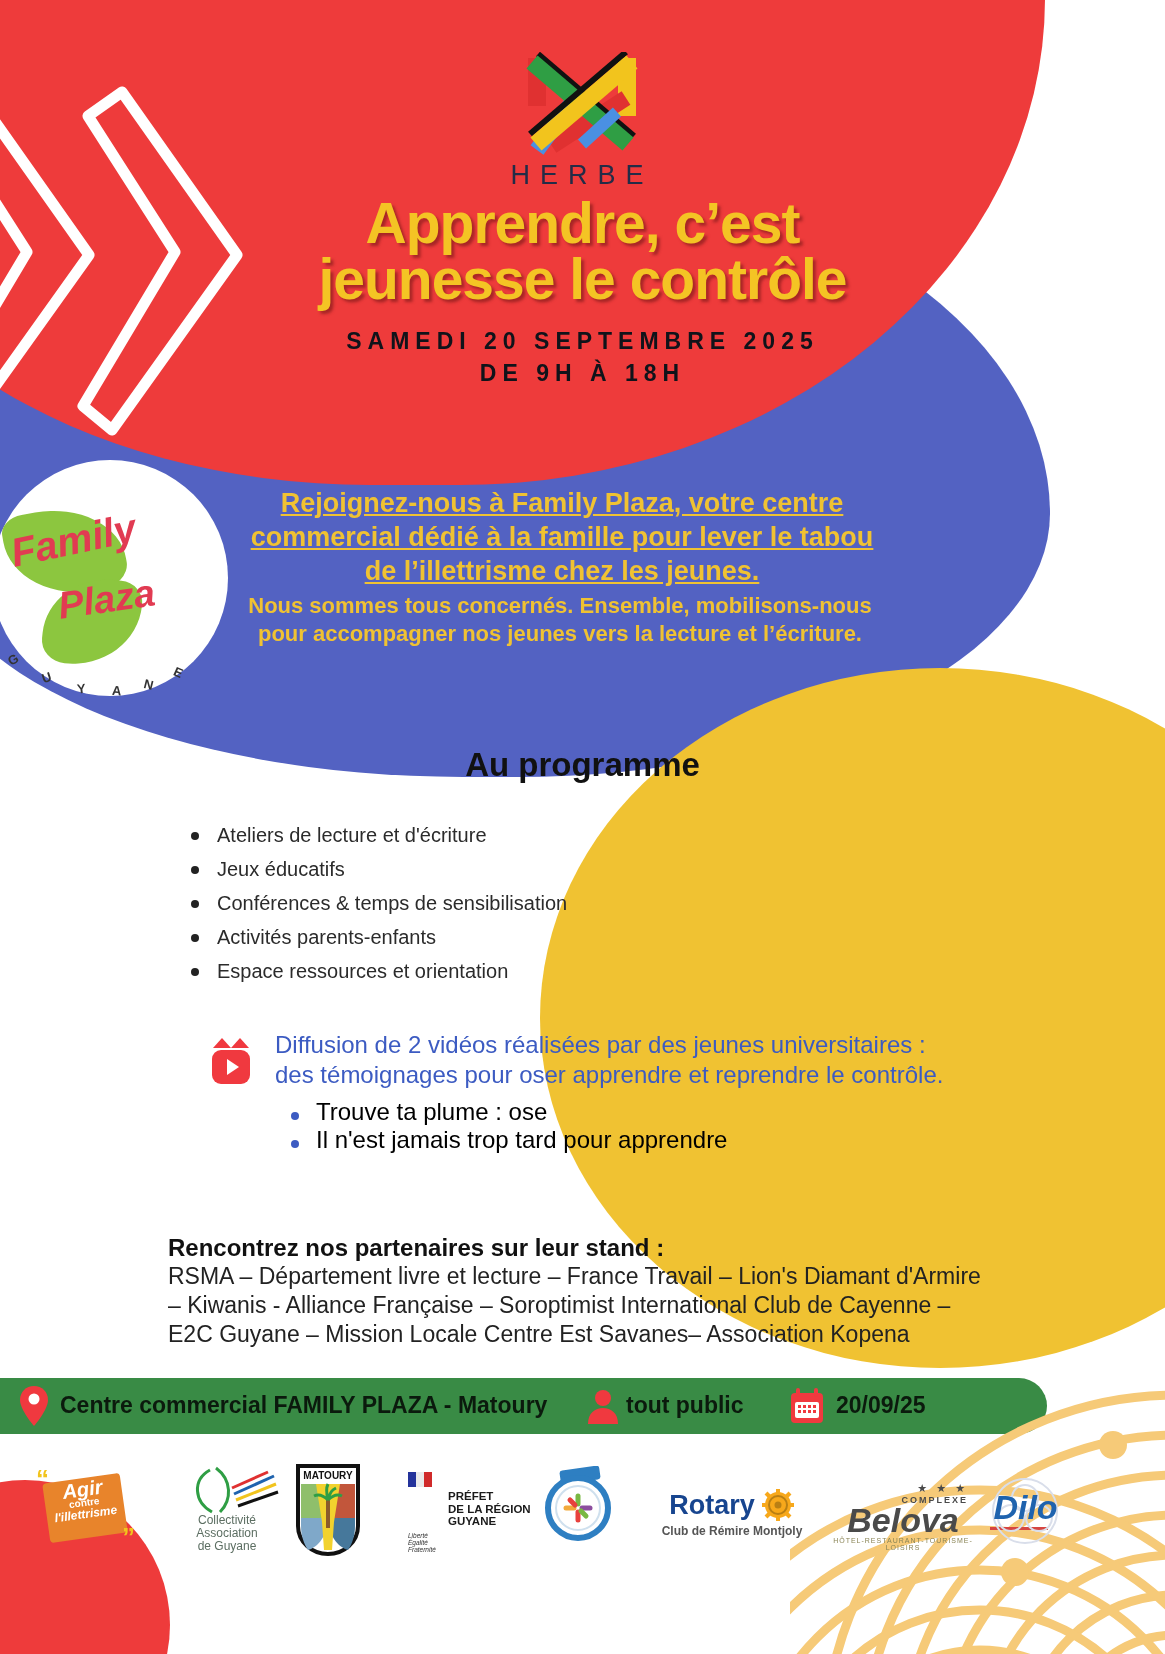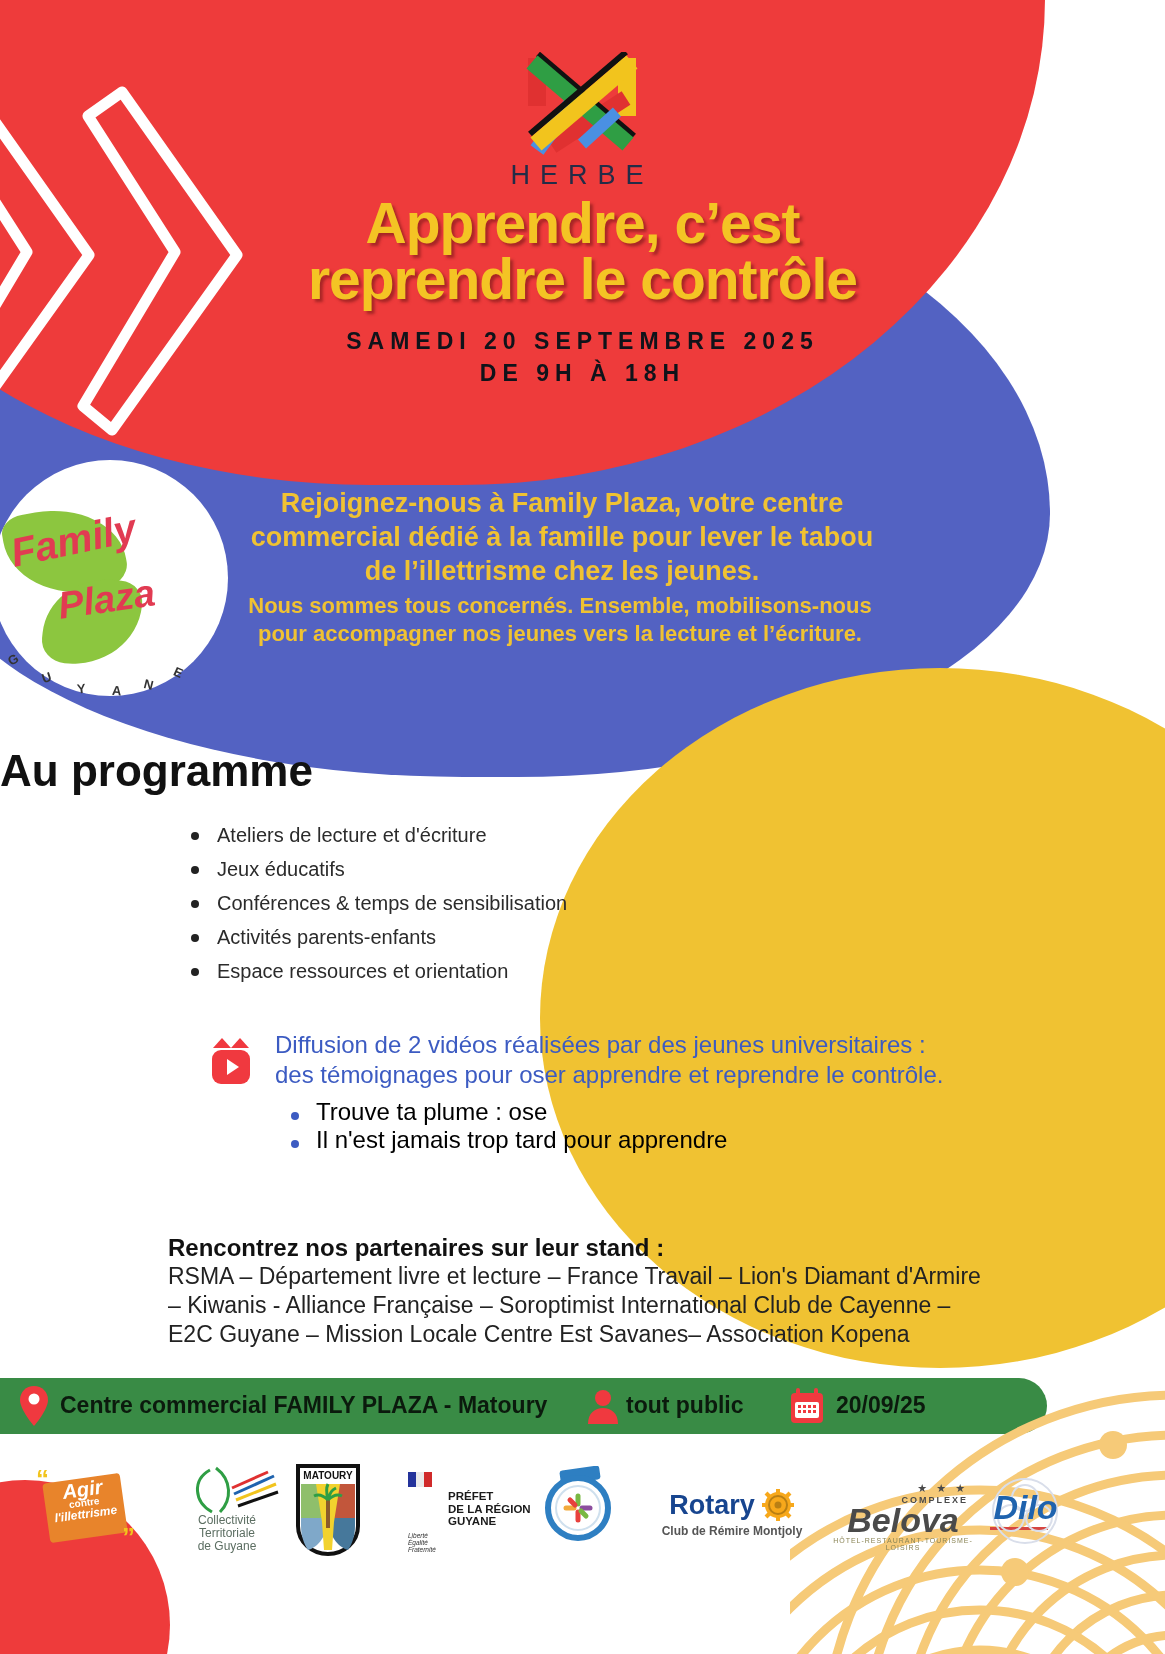--- a/index.html
+++ b/index.html
@@ -20,35 +20,35 @@
   .herbe{left:487px;top:52px;width:190px;text-align:center;}
   .herbe-name{display:block;margin-top:4px;color:#232C47;font-size:27px;letter-spacing:10px;font-weight:500;}
   .title{left:0;right:0;top:196px;text-align:center;color:#F4C424;font-weight:bold;
          font-size:57px;line-height:0.98;letter-spacing:-1px;
          text-shadow:3px 3px 3px rgba(110,20,20,.55);}
   .date{left:0;right:0;top:325px;text-align:center;color:#10131A;font-weight:bold;
         font-size:23px;letter-spacing:6px;line-height:1.4;}
 
   
   .intro1{left:238px;top:486px;width:648px;text-align:center;color:#F0C232;
-          font-weight:bold;font-size:27px;line-height:1.26;}
+          font-weight:bold;font-size:27px;line-height:1.26;text-decoration:underline;}
   .intro2{left:222px;top:592px;width:676px;text-align:center;color:#F0C232;
           font-weight:bold;font-size:22px;line-height:1.28;}
 
   
   .fp{left:-8px;top:460px;width:236px;height:236px;}
   .fp .leaf{position:absolute;background:#8CC63F;}
   .fp-family{position:absolute;left:18px;top:58px;color:#E13B52;font-weight:bold;font-style:italic;
              font-size:40px;transform:rotate(-12deg);}
   .fp-plaza{position:absolute;left:66px;top:118px;color:#E13B52;font-weight:bold;font-style:italic;
             font-size:38px;transform:rotate(-8deg);}
   .fp .g-letter{position:absolute;font-size:13px;font-weight:bold;color:#333;}
 
   
-  .prog-head{left:0;right:0;top:746px;text-align:left;color:#111;font-weight:800;font-size:44px;}
+  .prog-head{left:0;right:0;top:746px;text-align:center;color:#111;font-weight:800;font-size:33px;}
   .prog-list{left:183px;top:818px;width:780px;list-style:none;margin:0;padding:0;}
   .prog-list li{position:relative;padding-left:34px;color:#2B2B2B;font-size:20px;line-height:34px;}
   .prog-list li::before{content:"";position:absolute;left:8px;top:14px;width:8px;height:8px;
                         border-radius:50%;background:#222;}
   .video-text{left:275px;top:1030px;width:670px;color:#3C5BC2;font-size:24px;line-height:30px;}
   .vsub{left:316px;color:#000000;font-size:24px;}
   .vdot{left:291px;width:8px;height:8px;border-radius:50%;background:#3C5BC2;}
 
   
   .part-head{left:168px;top:1234px;color:#111;font-weight:800;font-size:24px;}
@@ -107,21 +107,21 @@
       <path d="M10,10 L106,92" stroke="#2F9E44" stroke-width="17"></path>
       <path d="M104,0 L8,82" stroke="#111111" stroke-width="6"></path>
       <path d="M110,10 L14,92" stroke="#F2C41D" stroke-width="17"></path>
       <path d="M95,60 L60,92" stroke="#4A90E2" stroke-width="12"></path>
     </svg>
     <span class="herbe-name">HERBE</span>
   </div>
 
   <div class="abs title">
     <div>Apprendre, c’est</div>
-    <div>reprendre le contrôle</div>
+    <div>jeunesse le contrôle</div>
   </div>
   <div class="abs date">
     <div>SAMEDI 20 SEPTEMBRE 2025</div>
     <div>DE 9H À 18H</div>
   </div>
 
   <div class="abs intro1">Rejoignez-nous à Family Plaza, votre centre commercial dédié à la famille pour lever le tabou de l’illettrisme chez les jeunes.</div>
   <div class="abs intro2">Nous sommes tous concernés. Ensemble, mobilisons-nous pour accompagner nos jeunes vers la lecture et l’écriture.</div>
 
   <div class="abs white-circle"></div>
@@ -227,21 +227,21 @@
     <svg width="110" height="48" viewBox="0 0 110 48" style="margin:0 auto;">
       <path d="M40,46 C22,36 20,14 38,4" fill="none" stroke="#2F9E44" stroke-width="3"></path>
       <path d="M44,2 C60,14 60,34 48,46" fill="none" stroke="#2F9E44" stroke-width="3"></path>
       <path d="M60,22 L96,6" stroke="#E03131" stroke-width="3"></path>
       <path d="M62,28 L102,10" stroke="#1F63AE" stroke-width="3"></path>
       <path d="M64,34 L104,18" stroke="#F2C41D" stroke-width="3"></path>
       <path d="M66,40 L106,26" stroke="#111111" stroke-width="3"></path>
     </svg>
     <div class="ctg-text">
       <div>Collectivité</div>
-      <div>Territoriale</div>
+      <div>Association</div>
       <div>de Guyane</div>
     </div>
   </div>
 
   <div class="sp" style="left:296px;top:1464px;">
     <svg width="64" height="92" viewBox="0 0 64 92">
       <path d="M2,2 H62 V62 C62,78 48,90 32,90 C16,90 2,78 2,62 Z" fill="#ffffff" stroke="#111" stroke-width="4"></path>
       <rect x="5" y="20" width="25" height="34" fill="#8FBF6B"></rect>
       <rect x="34" y="20" width="25" height="34" fill="#C2563B"></rect>
       <path d="M5,54 H30 V62 C30,74 20,84 12,86 C8,80 5,72 5,62 Z" fill="#7FA8C9"></path>

